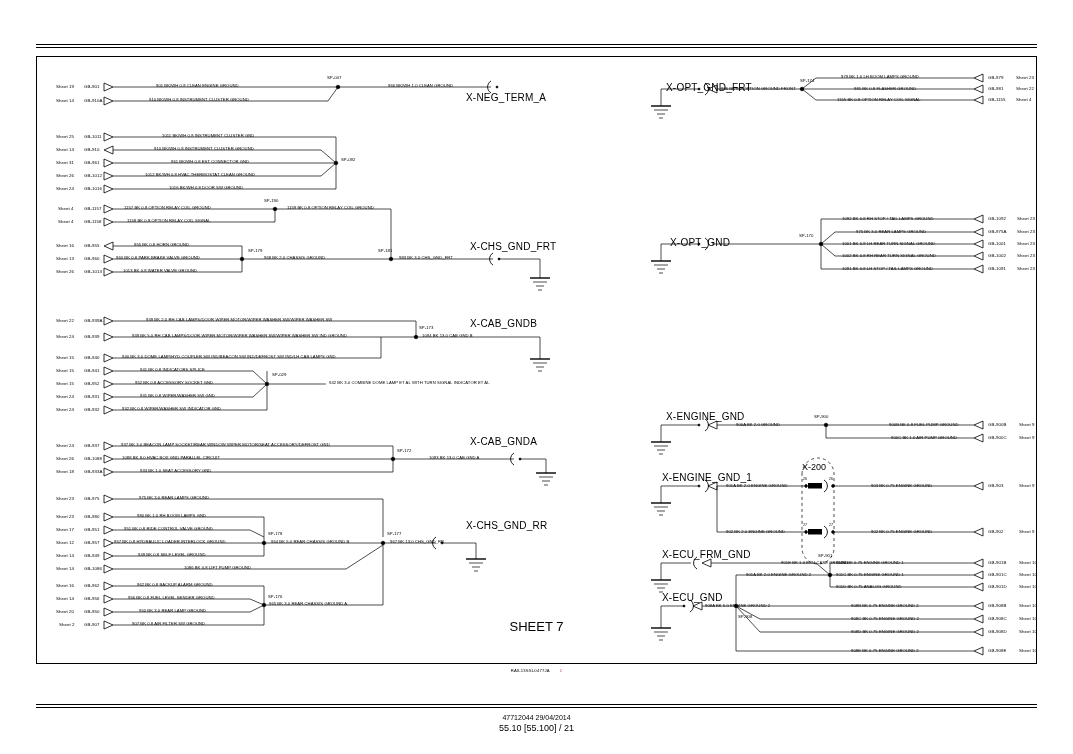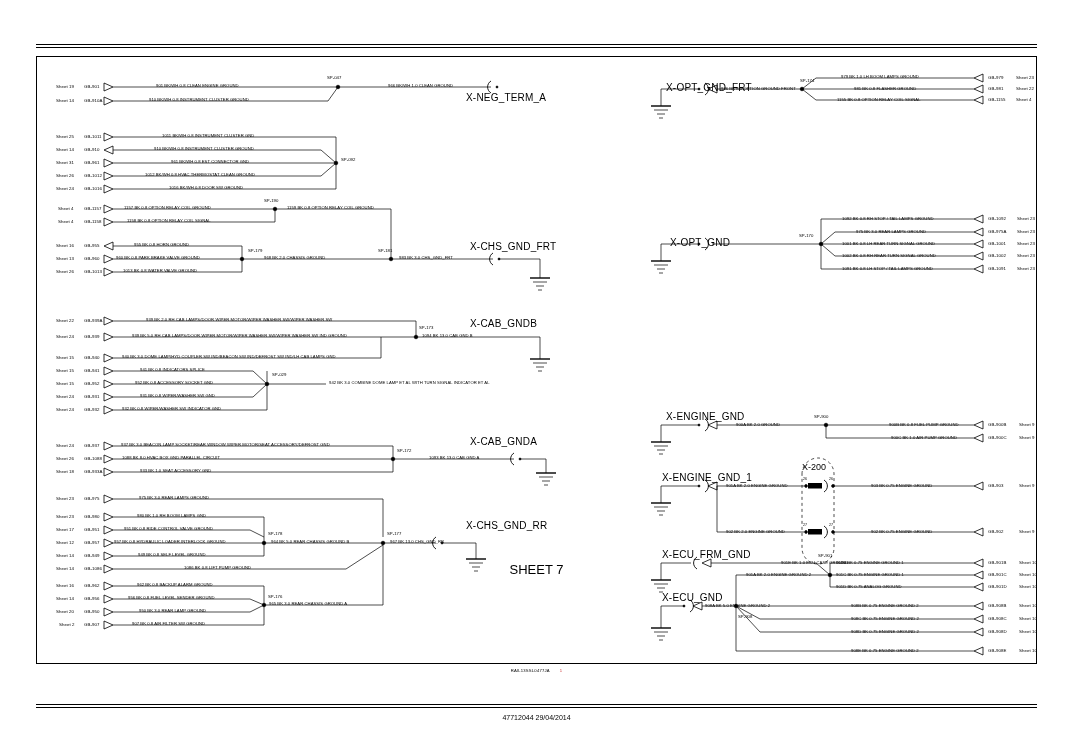--- a/index.html
+++ b/index.html
@@ -2,21 +2,21 @@
 <html><head>
 <meta charset="utf-8">
 <style>
   html,body{margin:0;padding:0;background:#fff;}
   body{width:1073px;height:754px;font-family:"Liberation Sans",sans-serif;color:#000;position:relative;overflow:hidden;}
   .page{position:absolute;inset:0;}
   .doc-title{position:absolute;top:16px;left:0;width:1073px;text-align:center;font-size:10.5px;letter-spacing:.1px;}
   .hdr-rule{position:absolute;left:36px;width:1001px;height:1px;background:#000;}
   .frame{position:absolute;left:36px;top:56px;width:1001px;height:608px;border:1.3px solid #000;box-sizing:border-box;}
   .sys-title{position:absolute;top:58px;left:0;width:1001px;text-align:center;font-size:14px;}
-  .sheet-label{position:absolute;left:0;width:1001px;text-align:center;top:562px;font-size:13px;}
+  .sheet-label{position:absolute;left:0;width:1001px;text-align:center;top:619px;font-size:13px;}
   .ftr-rule{position:absolute;left:36px;width:1001px;height:1px;background:#000;}
   .code-line{position:absolute;top:668px;left:0;width:1073px;text-align:center;font-size:4.2px;letter-spacing:.2px;}
   .code-line .num{color:#c33;margin-left:10px;}
   .foot1{position:absolute;top:714px;left:0;width:1073px;text-align:center;font-size:7px;}
   .foot2{position:absolute;top:723px;left:0;width:1073px;text-align:center;font-size:9px;}
 
   
   .lyr{position:absolute;left:0;top:0;width:1001px;height:608px;}
   .sh{position:absolute;font-size:4.4px;white-space:nowrap;letter-spacing:.05px;}
   .gb{position:absolute;font-size:4.4px;white-space:nowrap;letter-spacing:.05px;}
@@ -38,20 +38,21 @@
   <div class="frame"></div>
   <div class="sheet-label" style="left:36px">SHEET 7</div>
 
   <div class="code-line">
     <span>RAIL13SSL0477JA</span><span class="num">1</span>
   </div>
 
   <div class="ftr-rule" style="top:704px"></div>
   <div class="ftr-rule" style="top:707px"></div>
   <div class="foot1">47712044 29/04/2014</div>
+  <div class="foot2">55.10 [55.100] / 21</div>
 
   <div class="lyr" style="left:36px;top:56px">
 
     <svg width="1001" height="608">
       <defs>
         <g id="arrowR">
             <path d="M0,-4 L9,0 L0,4 Z" fill="none" stroke="#000" stroke-width="0.8"></path>
           </g>
         <g id="arrowL">
             <path d="M9,-4 L0,0 L9,4 Z" fill="none" stroke="#000" stroke-width="0.8"></path>

